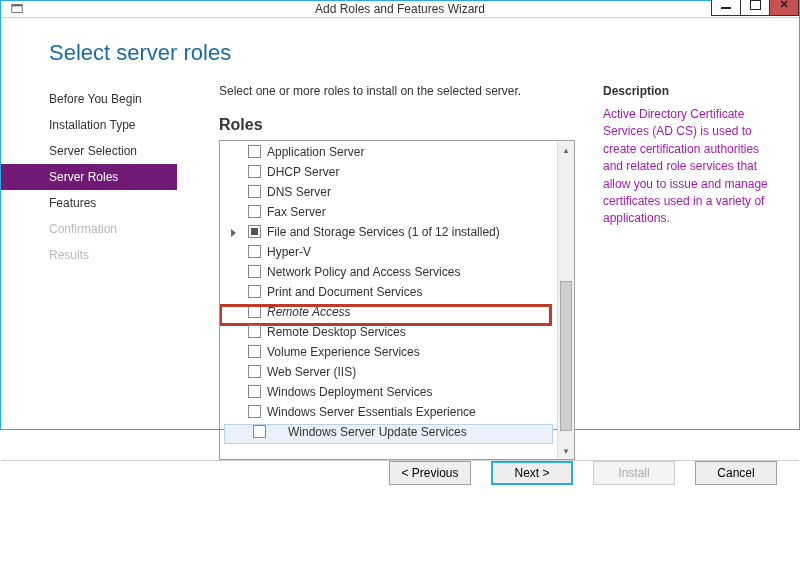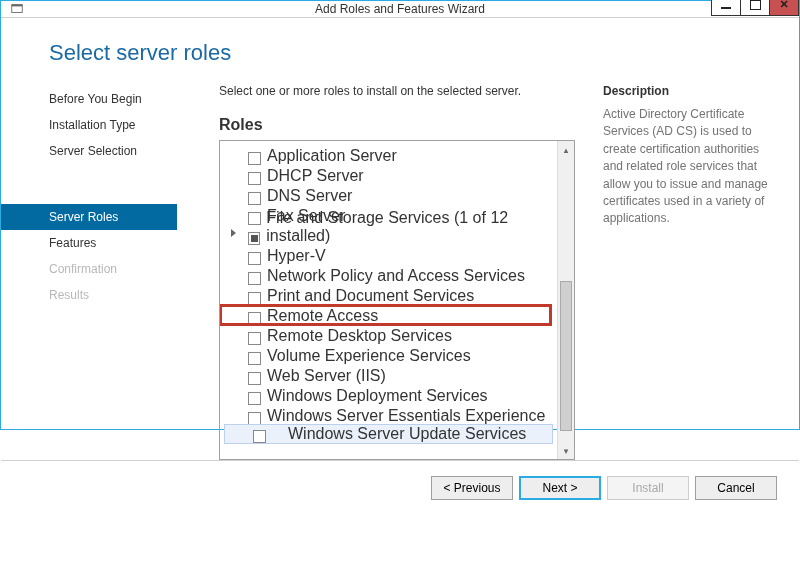--- a/index.html
+++ b/index.html
@@ -93,23 +93,22 @@
     padding-top: 2px;
   }
   .nav-item {
     padding: 6px 0 6px 48px;
     font-size: 12px;
     color: #333;
     cursor: pointer;
     white-space: nowrap;
   }
   .nav-item.selected {
-    background: #0369a1;
+    background: #701a75;
     color: #fff;
-    margin-top: 40px;
   }
   .nav-item.disabled {
     color: #b8b8b8;
   }
 
   
   .center {
     flex: 1;
     padding: 0 14px 0 42px;
     display: flex;
@@ -131,24 +130,24 @@
     position: relative;
     display: flex;
   }
   .roles-inner {
     flex: 1;
     overflow: hidden;
     padding: 4px 0;
   }
   .role {
     display: flex;
-    align-items: flex-end;
+    align-items: flex-start;
     height: 20px;
     padding-left: 28px;
-    font-size: 16px;
+    font-size: 12px;
     position: relative;
   }
   .role .cb {
     width: 13px;
     height: 13px;
     border: 1px solid #888;
     margin-right: 6px;
     background: #fff;
     display:flex; align-items:center; justify-content:center;
   }
@@ -170,20 +169,21 @@
     top:4px;
     width:0;height:0;
     border-left:5px solid #666;
     border-top:4px solid transparent;
     border-bottom:4px solid transparent;
   }
   .role.highlight-red {
     outline: 3px solid #c0392b;
     outline-offset: -2px;
     margin-right: 6px;
+    font-style: italic;
   }
   .vscroll {
     width: 17px;
     background: #f0f0f0;
     border-left: 1px solid #ddd;
     position: relative;
   }
   .vscroll .arrow {
     height:17px;
     display:flex;align-items:center;justify-content:center;
@@ -203,32 +203,32 @@
     padding-left: 14px;
   }
   .desc-title {
     font-weight: 600;
     font-size: 12px;
     margin-bottom: 8px;
   }
   .desc-body {
     font-size: 12px;
     line-height: 1.45;
-    color: #737373;
+    color: #a21caf;
   }
 
   
   .footer {
     height: 54px;
     border-top: 1px solid #d0d0d0;
     display:flex;
-    align-items:center;
+    align-items:flex-start;
     justify-content:flex-end;
     padding-right: 22px;
-    gap: 6px;
+    gap: 20px;
   }
   .btn {
     min-width: 82px;
     height: 24px;
     font-size: 12px;
     border: 1px solid #9f9f9f;
     background: #eee;
     cursor: pointer;
     padding: 0 10px;
   }

